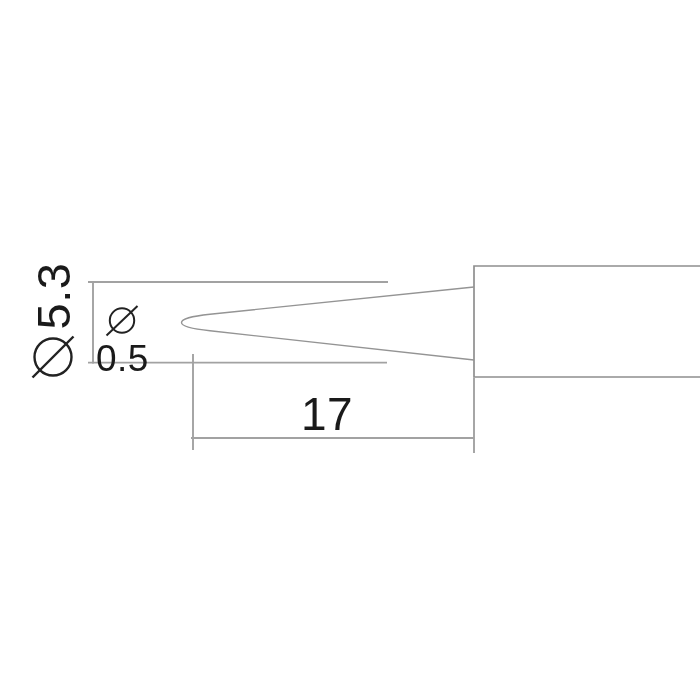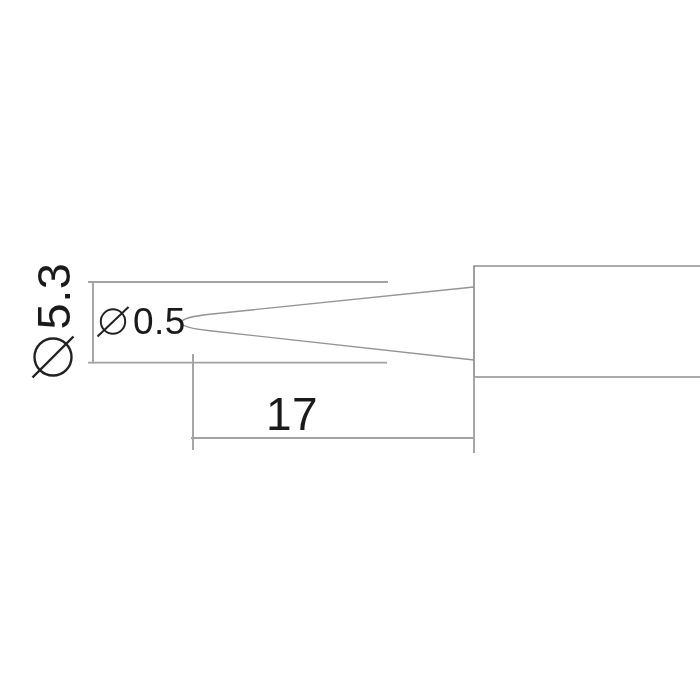--- a/index.html
+++ b/index.html
@@ -50,26 +50,28 @@
     transform: rotate(-90deg);
     transform-origin: center center;
   }
   
   .label-tip-dia {
     left: 96px;
     top: 303px;
     height: 36px;
     gap: 3px;
     font-size: 37px;
+    flex-direction: column;
   }
   
   .label-length {
     left: 266px;
     top: 391px;
     width: 122px;
+    justify-content: center;
     font-size: 46px;
   }
 </style>
 </head>
 <body>
 
 <div class="canvas">
 
   <svg class="linework" width="700" height="700" viewBox="0 0 700 700">
 

